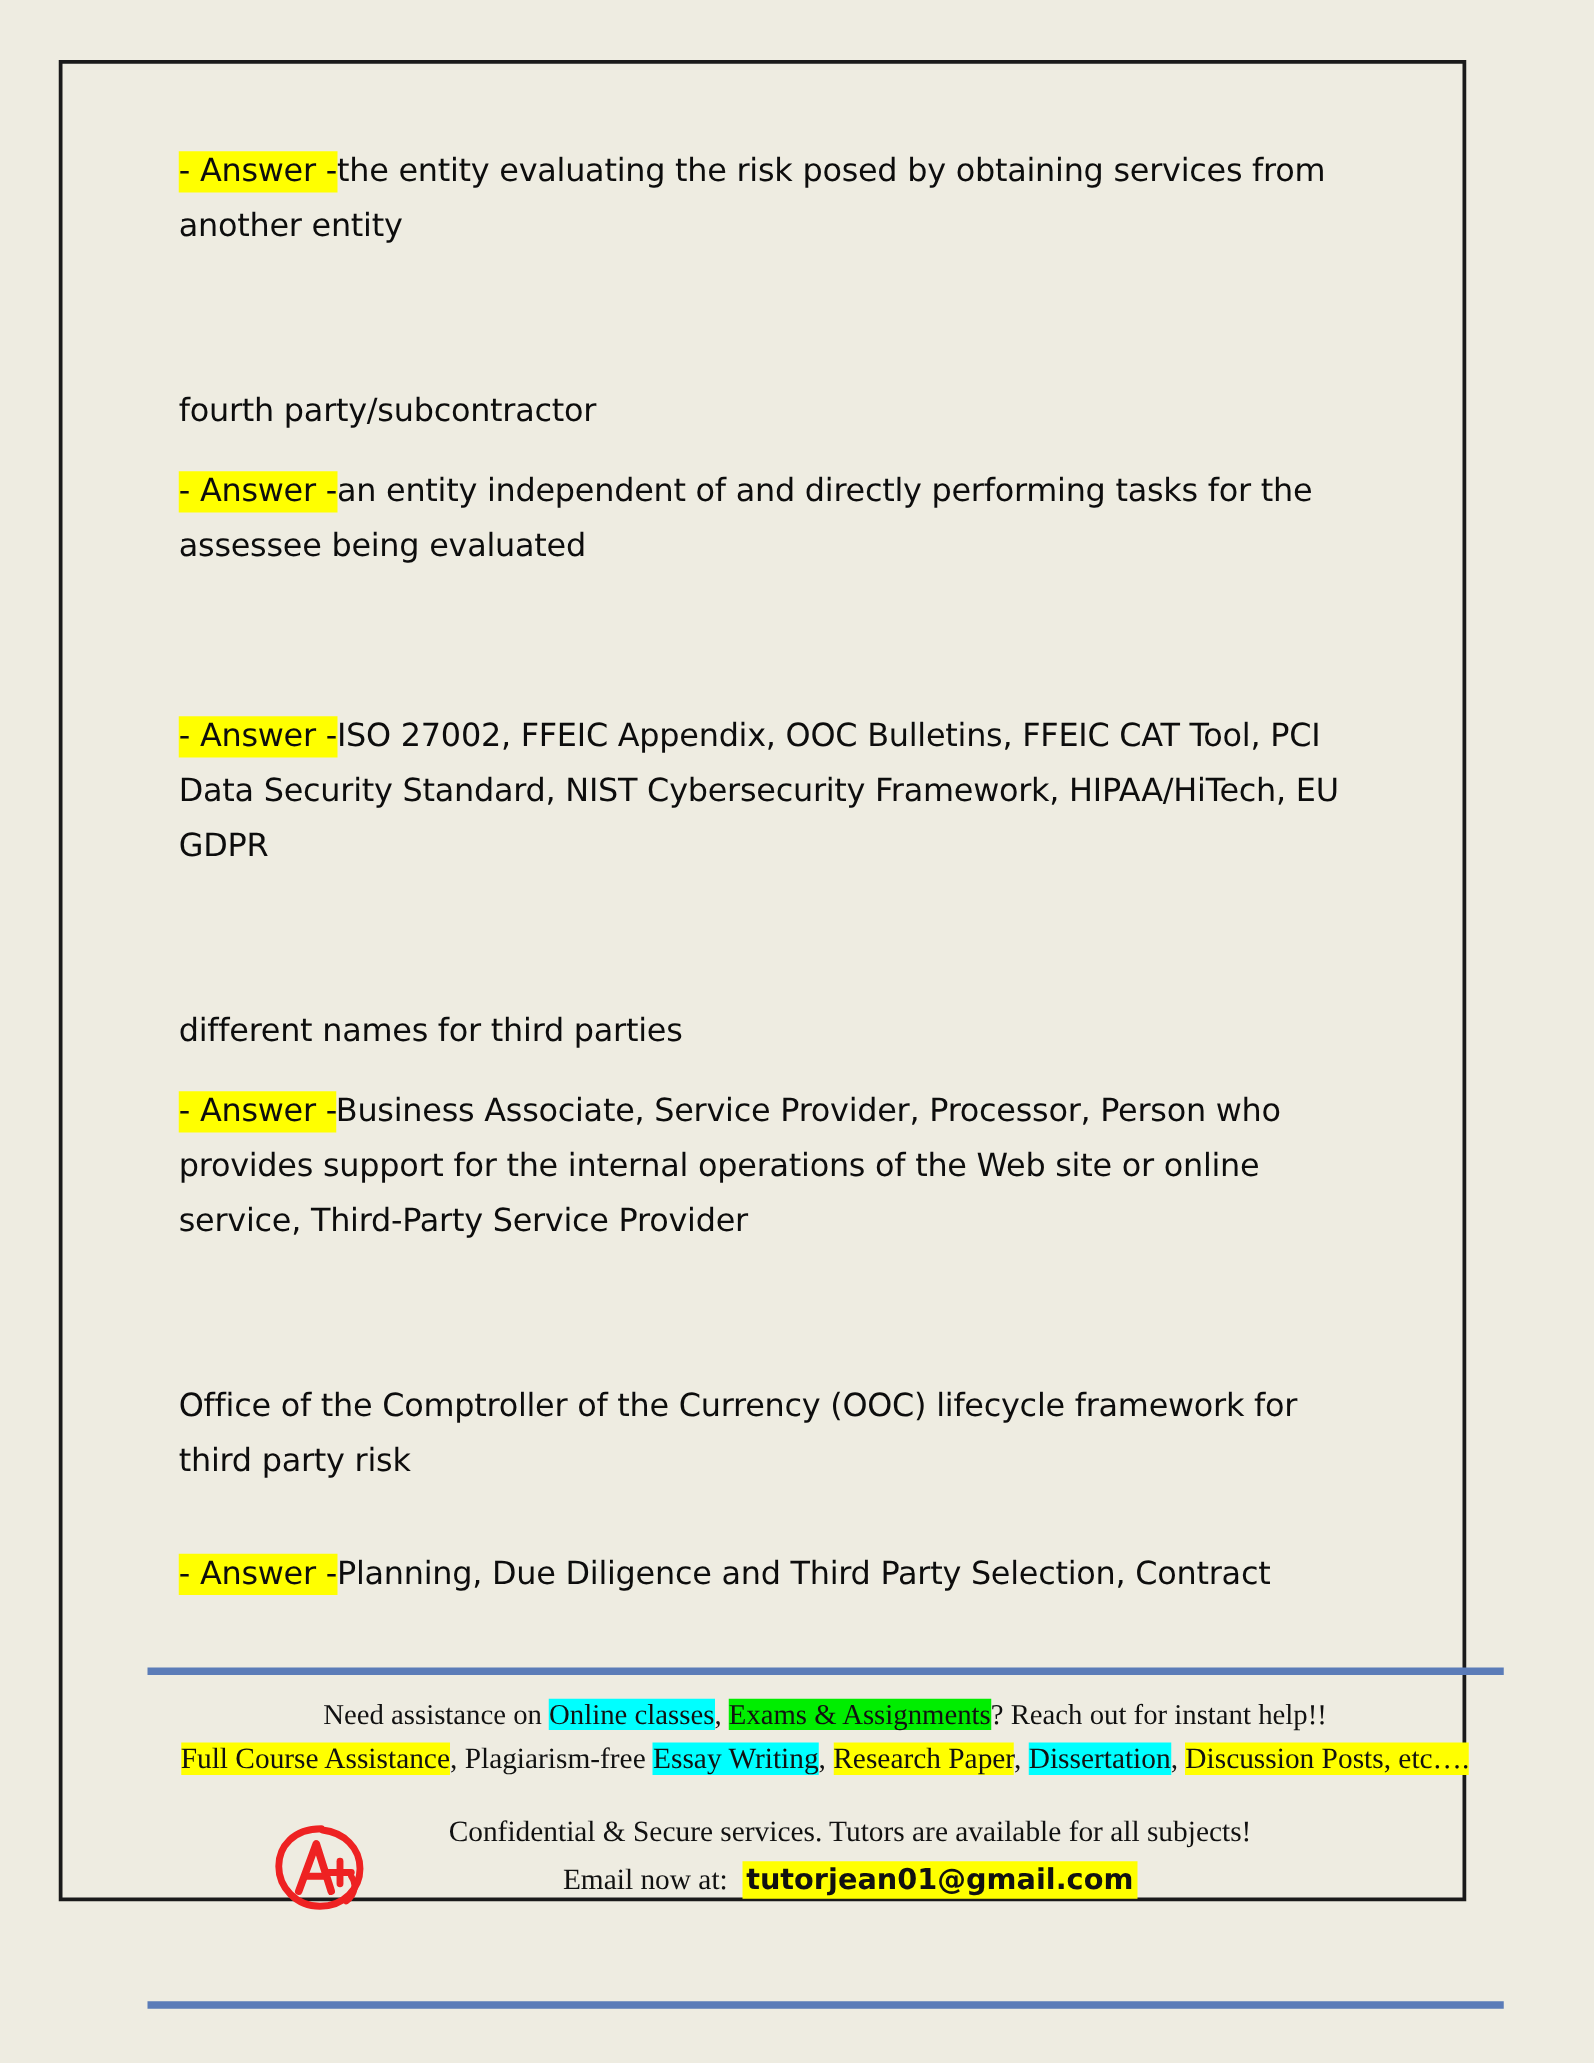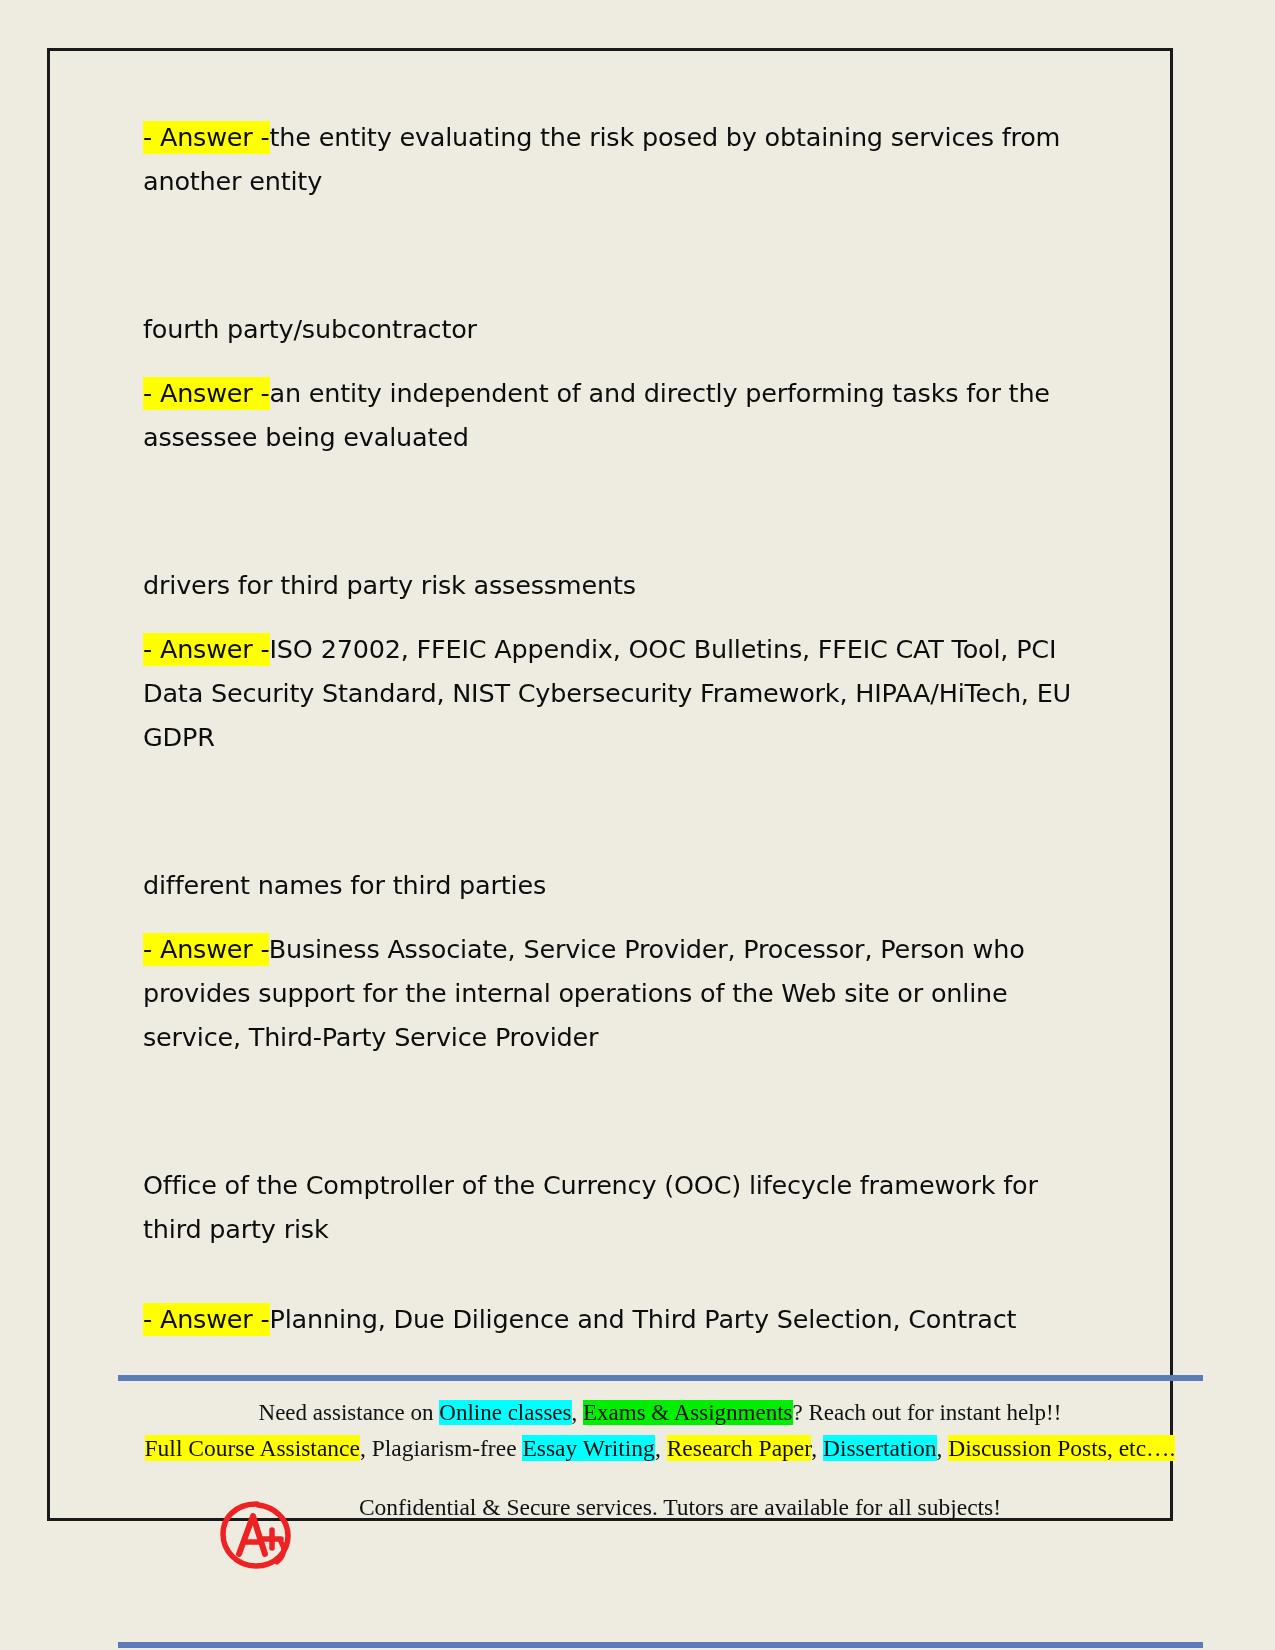--- a/index.html
+++ b/index.html
@@ -57,21 +57,21 @@
     background: #ffff00;
     padding: 1px 0 2px 0;
     box-decoration-break: clone;
     -webkit-box-decoration-break: clone;
   }
 
   
   .promo {
     position: absolute;
     left: 47px;
-    top: 1324px;
+    top: 1283px;
     width: 1126px;
     box-sizing: border-box;
   }
 
   .promo-rule {
     height: 6px;
     background: #5b7cb8;
     width: 1085px;
     margin: 0 auto;
   }
@@ -159,21 +159,20 @@
     <p class="para"><span class="hl-answer">- Answer -</span><span>the entity evaluating the risk posed by obtaining services from another entity</span></p>
 
     <div class="gap-lg"></div>
 
     <p class="para q">fourth party/subcontractor</p>
     <div class="gap-sm"></div>
     <p class="para"><span class="hl-answer">- Answer -</span><span>an entity independent of and directly performing tasks for the assessee being evaluated</span></p>
 
     <div class="gap-lg"></div>
 
-    <p class="para q">drivers for third party risk assessments</p>
     <div class="gap-sm"></div>
     <p class="para"><span class="hl-answer">- Answer -</span><span>ISO 27002, FFEIC Appendix, OOC Bulletins, FFEIC CAT Tool, PCI Data Security Standard, NIST Cybersecurity Framework, HIPAA/HiTech, EU GDPR</span></p>
 
     <div class="gap-lg"></div>
 
     <p class="para q">different names for third parties</p>
     <div class="gap-sm"></div>
     <p class="para"><span class="hl-answer">- Answer -</span><span>Business Associate, Service Provider, Processor, Person who provides support for the internal operations of the Web site or online service, Third-Party Service Provider</span></p>
 
     <div class="gap-lg"></div>
@@ -202,20 +201,21 @@
             <path d="M66 46 C70 52 70 60 62 66" fill="none" stroke="#ee2222" stroke-width="5" stroke-linecap="round"></path>
             <path d="M24 58 L38 20 L50 58" fill="none" stroke="#ee2222" stroke-width="6" stroke-linecap="round" stroke-linejoin="round"></path>
             <path d="M29 46 L45 46" fill="none" stroke="#ee2222" stroke-width="5.5" stroke-linecap="round"></path>
             <path d="M57 34 L57 52" fill="none" stroke="#ee2222" stroke-width="5.5" stroke-linecap="round"></path>
             <path d="M48 43 L66 43" fill="none" stroke="#ee2222" stroke-width="5.5" stroke-linecap="round"></path>
           </svg>
         </div>
 
         <div class="promo-textblock">
           <div class="promo-line3">Confidential &amp; Secure services. Tutors are available for all subjects!</div>
+          <div class="promo-line4"><span class="email-label">Email now at:</span>&nbsp;&nbsp;<span class="email-hl">tutorjean01@gmail.com</span></div>
         </div>
 
       </div>
 
     </div>
 
     <div class="promo-rule bottom"></div>
 
   </div>
 

